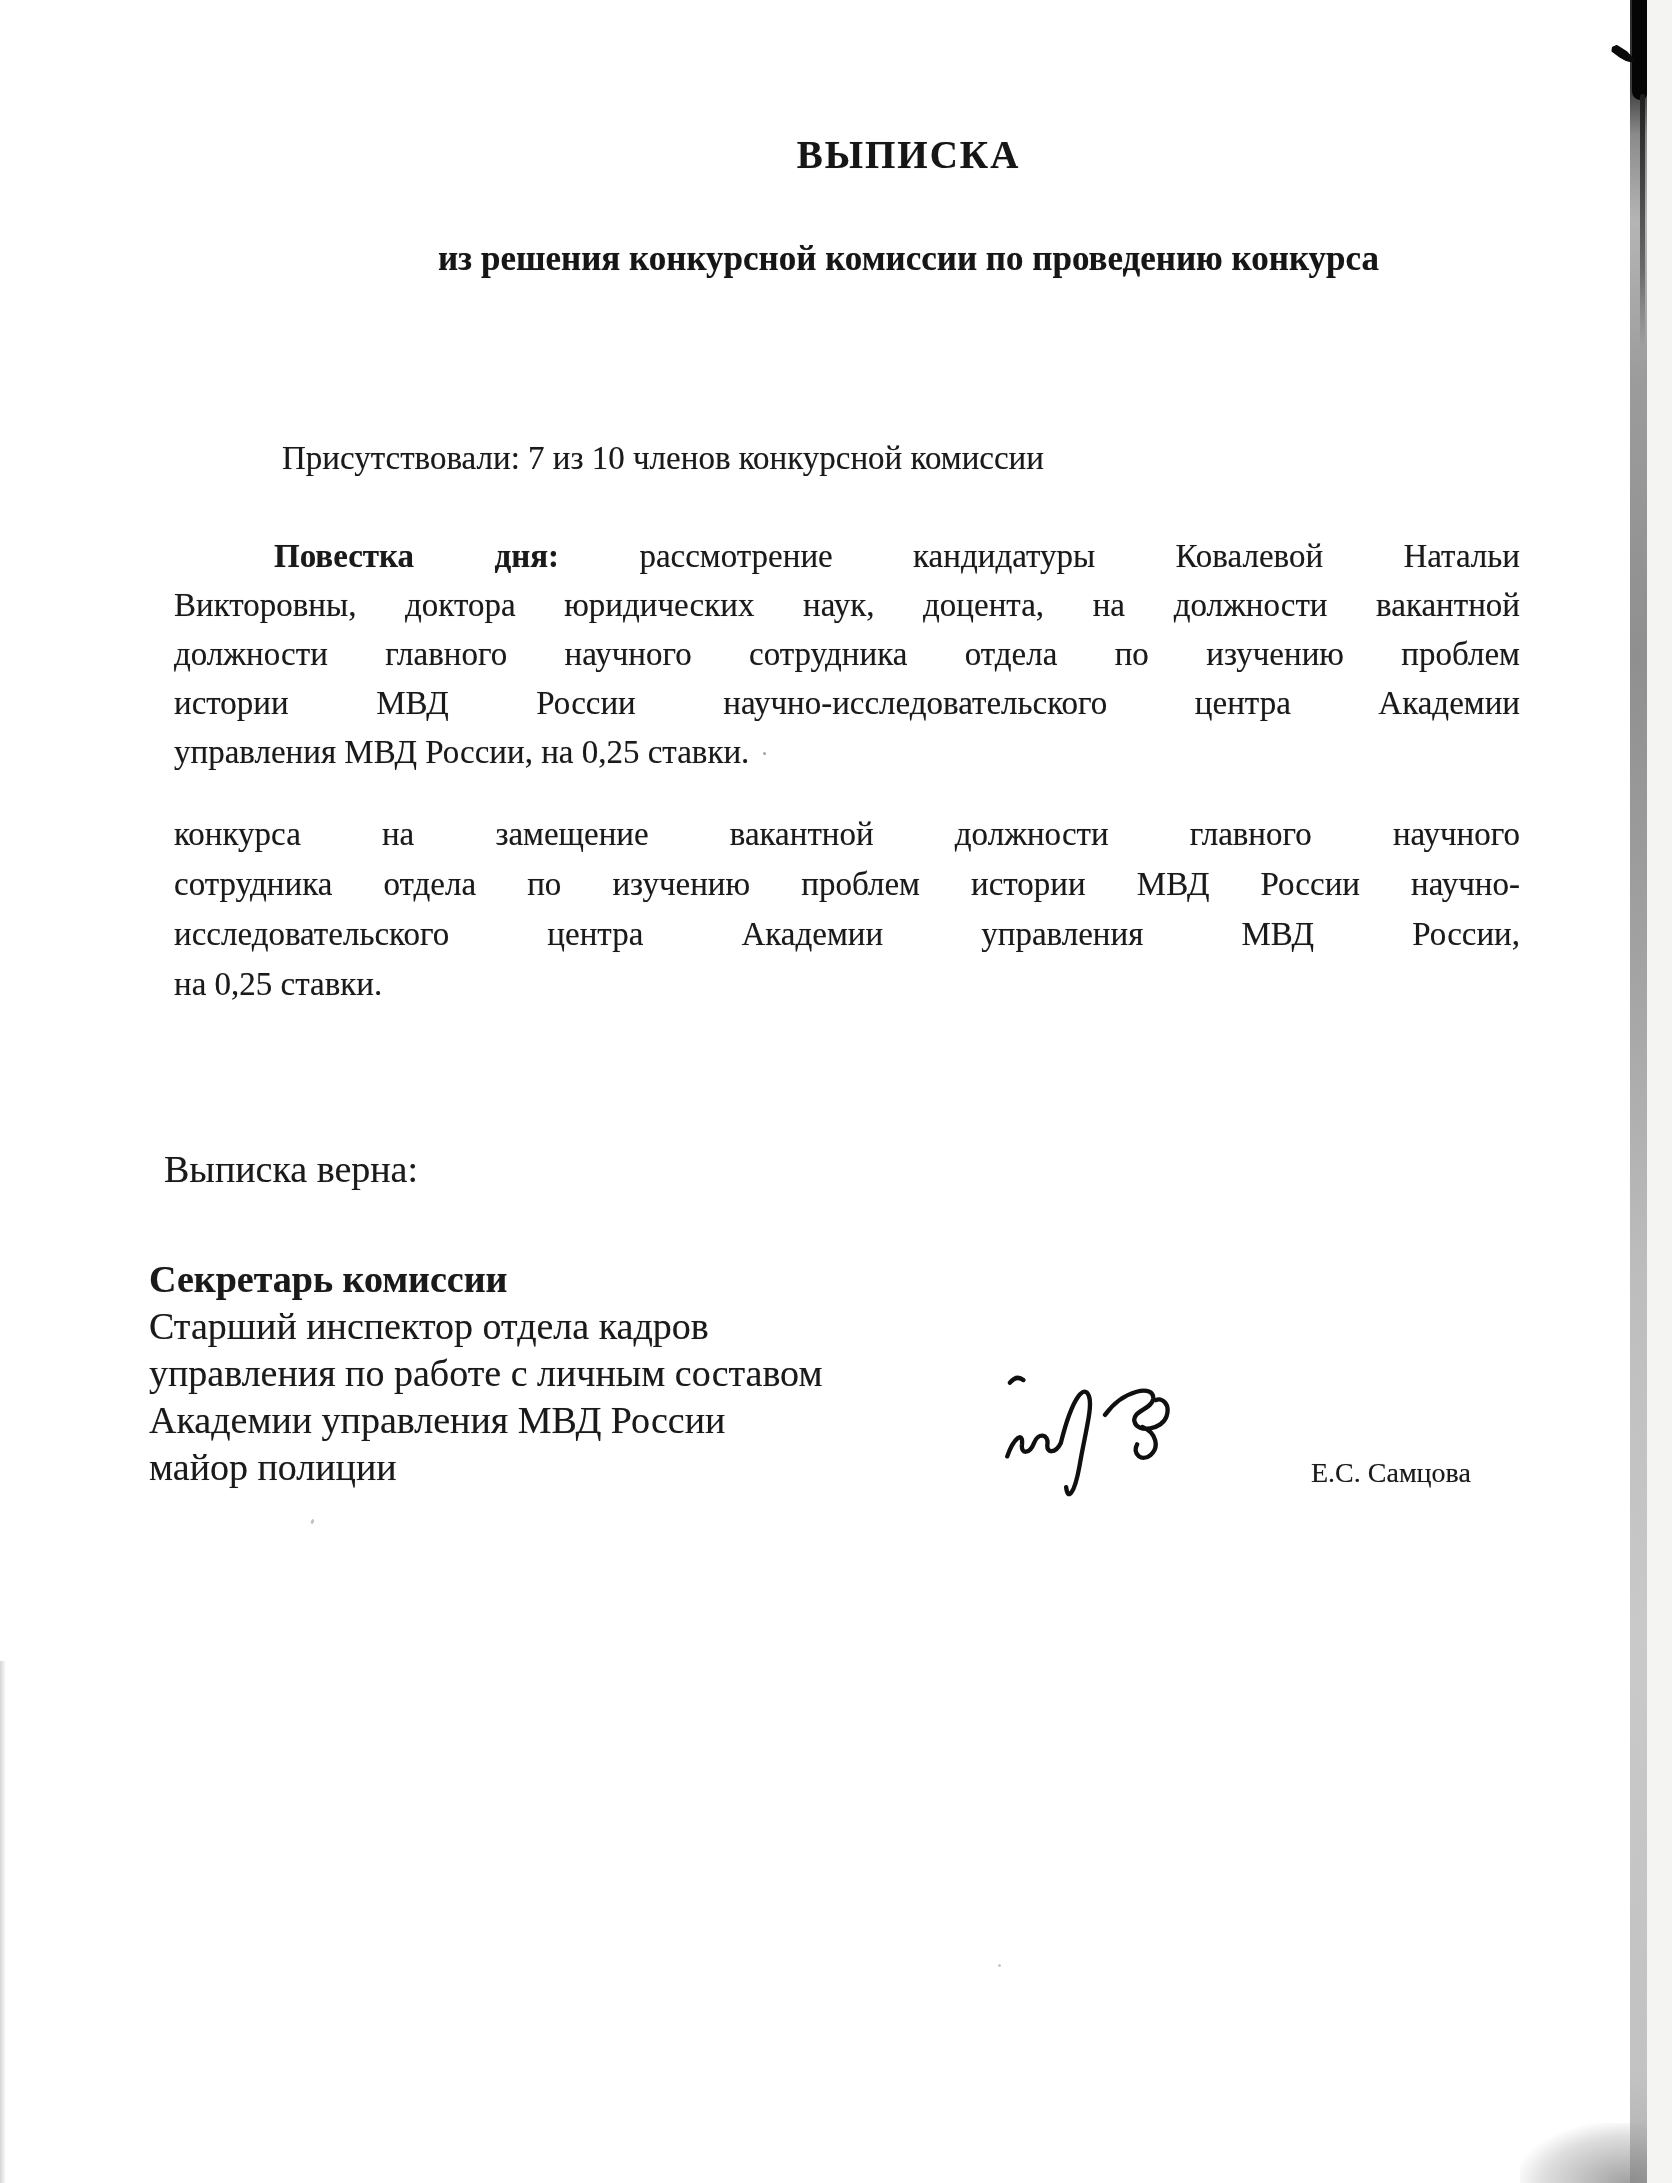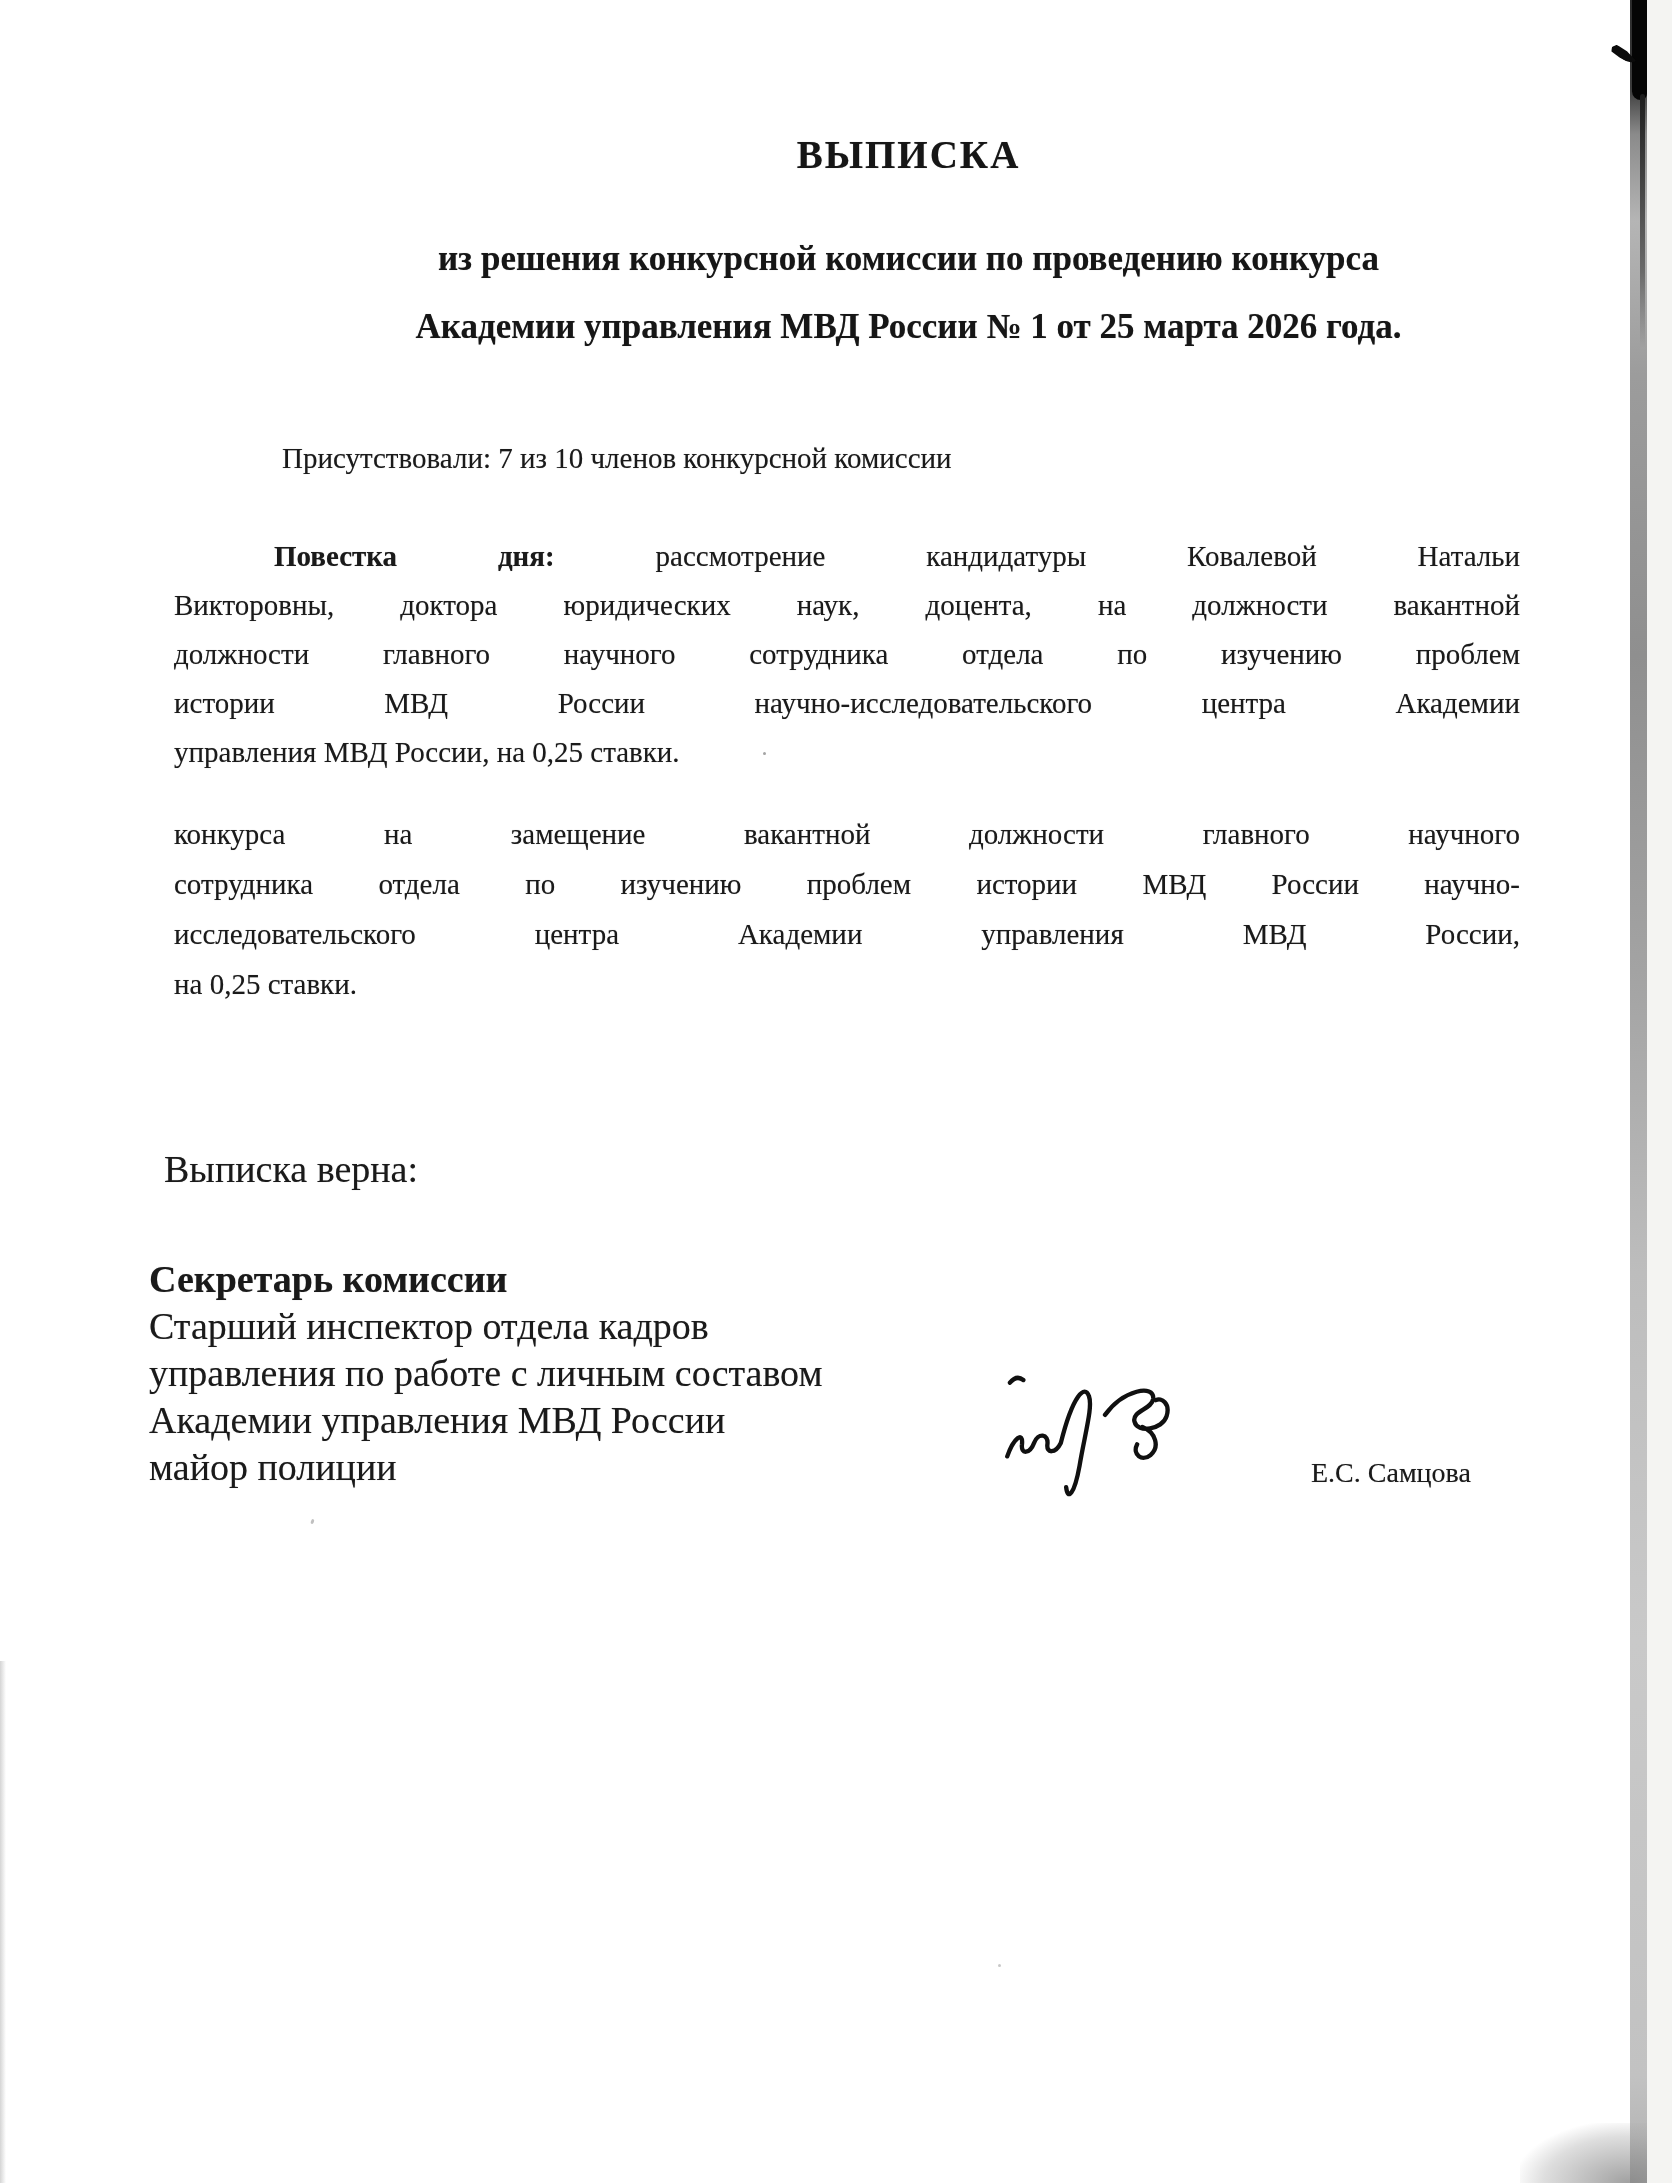--- a/index.html
+++ b/index.html
@@ -62,21 +62,21 @@
   .title {
     font-size: 39px; font-weight: 700; letter-spacing: 2px; line-height: 42px;
     color: #161616;
   }
   .subtitle { margin-top: 60px; }
   .sline {
     font-size: 35px; font-weight: 700; line-height: 45px; color: #161616; margin-top: 23px;
   }
 
   
-  .bodyblock { position: absolute; left: 174px; width: 1346px; font-size: 29px; }
+  .bodyblock { position: absolute; left: 174px; width: 1346px; font-size: 33px; }
   .attendance { top: 434px; line-height: 49px; text-indent: 108px; text-align: left; }
 
   .para.agenda     { top: 532px;  line-height: 49px; }
   .para.resolution { top: 809px; line-height: 50px; }
   .jline { text-align: justify; text-align-last: justify; }
   .jline.first { text-indent: 100px; }
   .jline.last { text-align: left; text-align-last: left; }
   .lead { font-weight: 700; }
 
   
@@ -107,21 +107,20 @@
   <div class="left-strip"></div>
   <div class="ink-mark"></div>
   <div class="speck s1"></div>
   <div class="speck s2"></div>
   <div class="speck s3"></div>
 
   <div class="header txtshadow">
     <div class="title">ВЫПИСКА</div>
     <div class="subtitle">
       <div class="sline">из решения конкурсной комиссии по проведению конкурса</div>
-      <div class="sline">Академии управления МВД России № 1 от 25 марта 2026 года.</div>
     </div>
   </div>
 
   <div class="bodyblock attendance txtshadow">Присутствовали: 7 из 10 членов конкурсной комиссии</div>
 
   <div class="bodyblock para agenda txtshadow">
     <div class="jline first">
       <span class="lead">Повестка дня:</span>
       <span>рассмотрение кандидатуры Ковалевой Натальи</span>
     </div>

